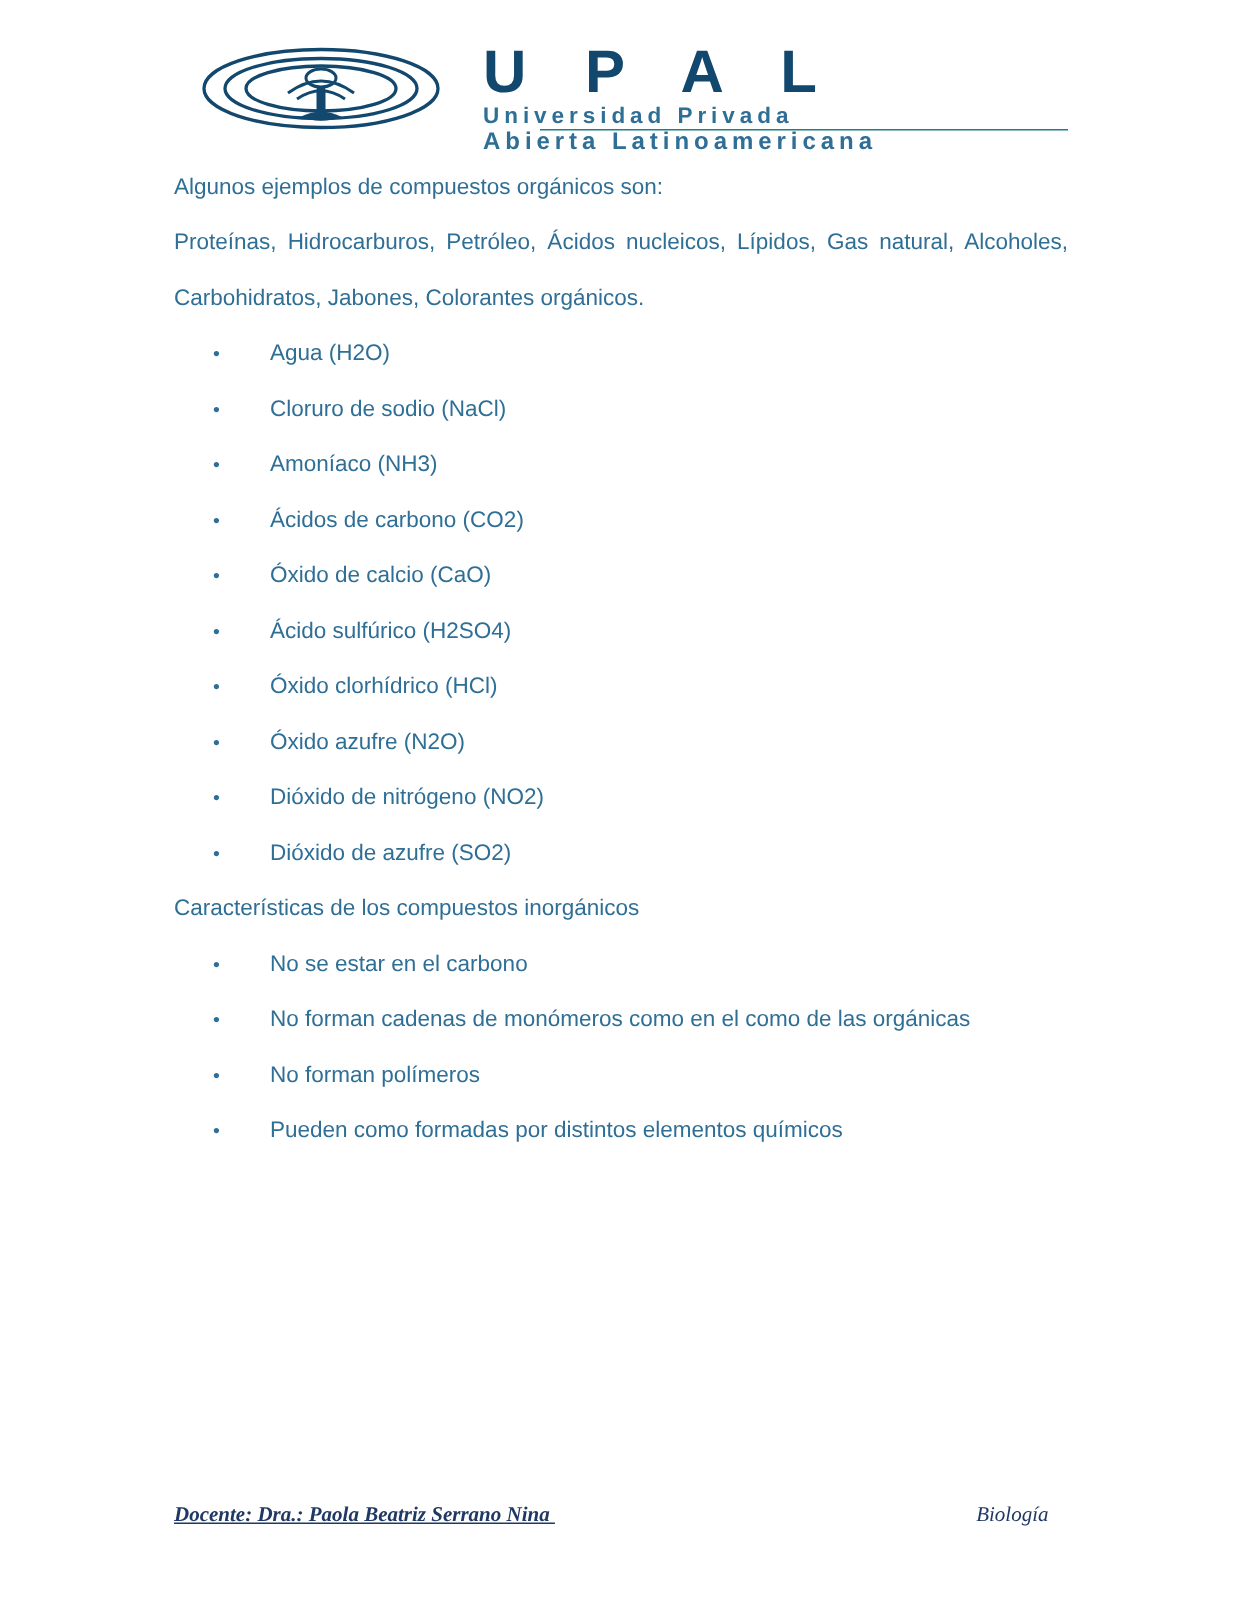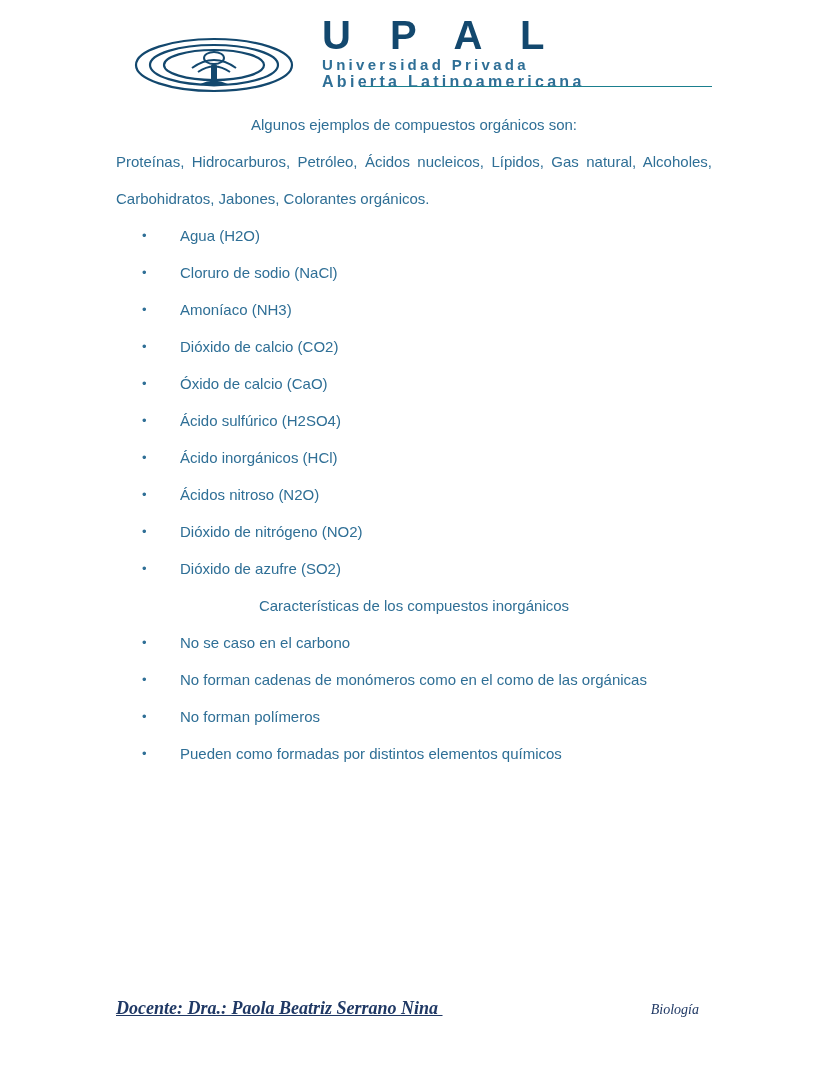--- a/index.html
+++ b/index.html
@@ -21,21 +21,21 @@
     background: #ffffff;
     box-sizing: border-box;
     padding: 0 116px 0 116px;
   }
   
   .header {
     position: relative;
     height: 62px;
     margin-top: 30px;
     display: flex;
-    align-items: flex-end;
+    align-items: flex-start;
   }
   .logo-mark {
     width: 160px;
     height: 56px;
     position: relative;
     flex: 0 0 auto;
     margin-left: 18px;
   }
   .logo-mark svg { display: block; }
   .logo-text {
@@ -77,21 +77,20 @@
   }
   
   .content {
     margin-top: 14px;
   }
   p.para {
     font-size: 15px;
     line-height: 37px;
     margin: 0 0 0 0;
     color: #2f6f96;
-    text-align: center;
   }
   p.justify {
     text-align: justify;
     text-align-last: left;
   }
   ul.bullets {
     list-style: none;
     margin: 0;
     padding: 0;
   }
@@ -117,21 +116,21 @@
     right: 116px;
     bottom: 82px;
     display: flex;
     justify-content: space-between;
     align-items: baseline;
   }
   .footer-left {
     font-family: "Liberation Serif", serif;
     font-style: italic;
     font-weight: bold;
-    font-size: 18px;
+    font-size: 14px;
     color: #1f3864;
     text-decoration: underline;
     white-space: pre;
   }
   .footer-right {
     font-family: "Liberation Serif", serif;
     font-style: italic;
     font-size: 14px;
     color: #1f3864;
     margin-right: 13px;
@@ -173,34 +172,34 @@
 
     <p class="para">Algunos ejemplos de compuestos orgánicos son:</p>
 
     <p class="para justify">Proteínas, Hidrocarburos, Petróleo, Ácidos nucleicos, Lípidos, Gas natural, Alcoholes, Carbohidratos, Jabones, Colorantes orgánicos.</p>
 
 
     <ul class="bullets">
       <li>Agua (H2O)</li>
       <li>Cloruro de sodio (NaCl)</li>
       <li>Amoníaco (NH3)</li>
-      <li>Dióxido de calcio (CO2)</li>
+      <li>Ácidos de carbono (CO2)</li>
       <li>Óxido de calcio (CaO)</li>
       <li>Ácido sulfúrico (H2SO4)</li>
-      <li>Ácido inorgánicos (HCl)</li>
-      <li>Ácidos nitroso (N2O)</li>
+      <li>Óxido clorhídrico (HCl)</li>
+      <li>Óxido azufre (N2O)</li>
       <li>Dióxido de nitrógeno (NO2)</li>
       <li>Dióxido de azufre (SO2)</li>
     </ul>
 
 
     <p class="para">Características de los compuestos inorgánicos</p>
 
     <ul class="bullets">
-      <li>No se caso en el carbono</li>
+      <li>No se estar en el carbono</li>
       <li>No forman cadenas de monómeros como en el como de las orgánicas</li>
       <li>No forman polímeros</li>
       <li>Pueden como formadas por distintos elementos químicos</li>
     </ul>
 
   </div>
 
   <div class="footer">
     <div class="footer-left">Docente: Dra.: Paola Beatriz Serrano Nina </div>
     <div class="footer-right">Biología</div>

